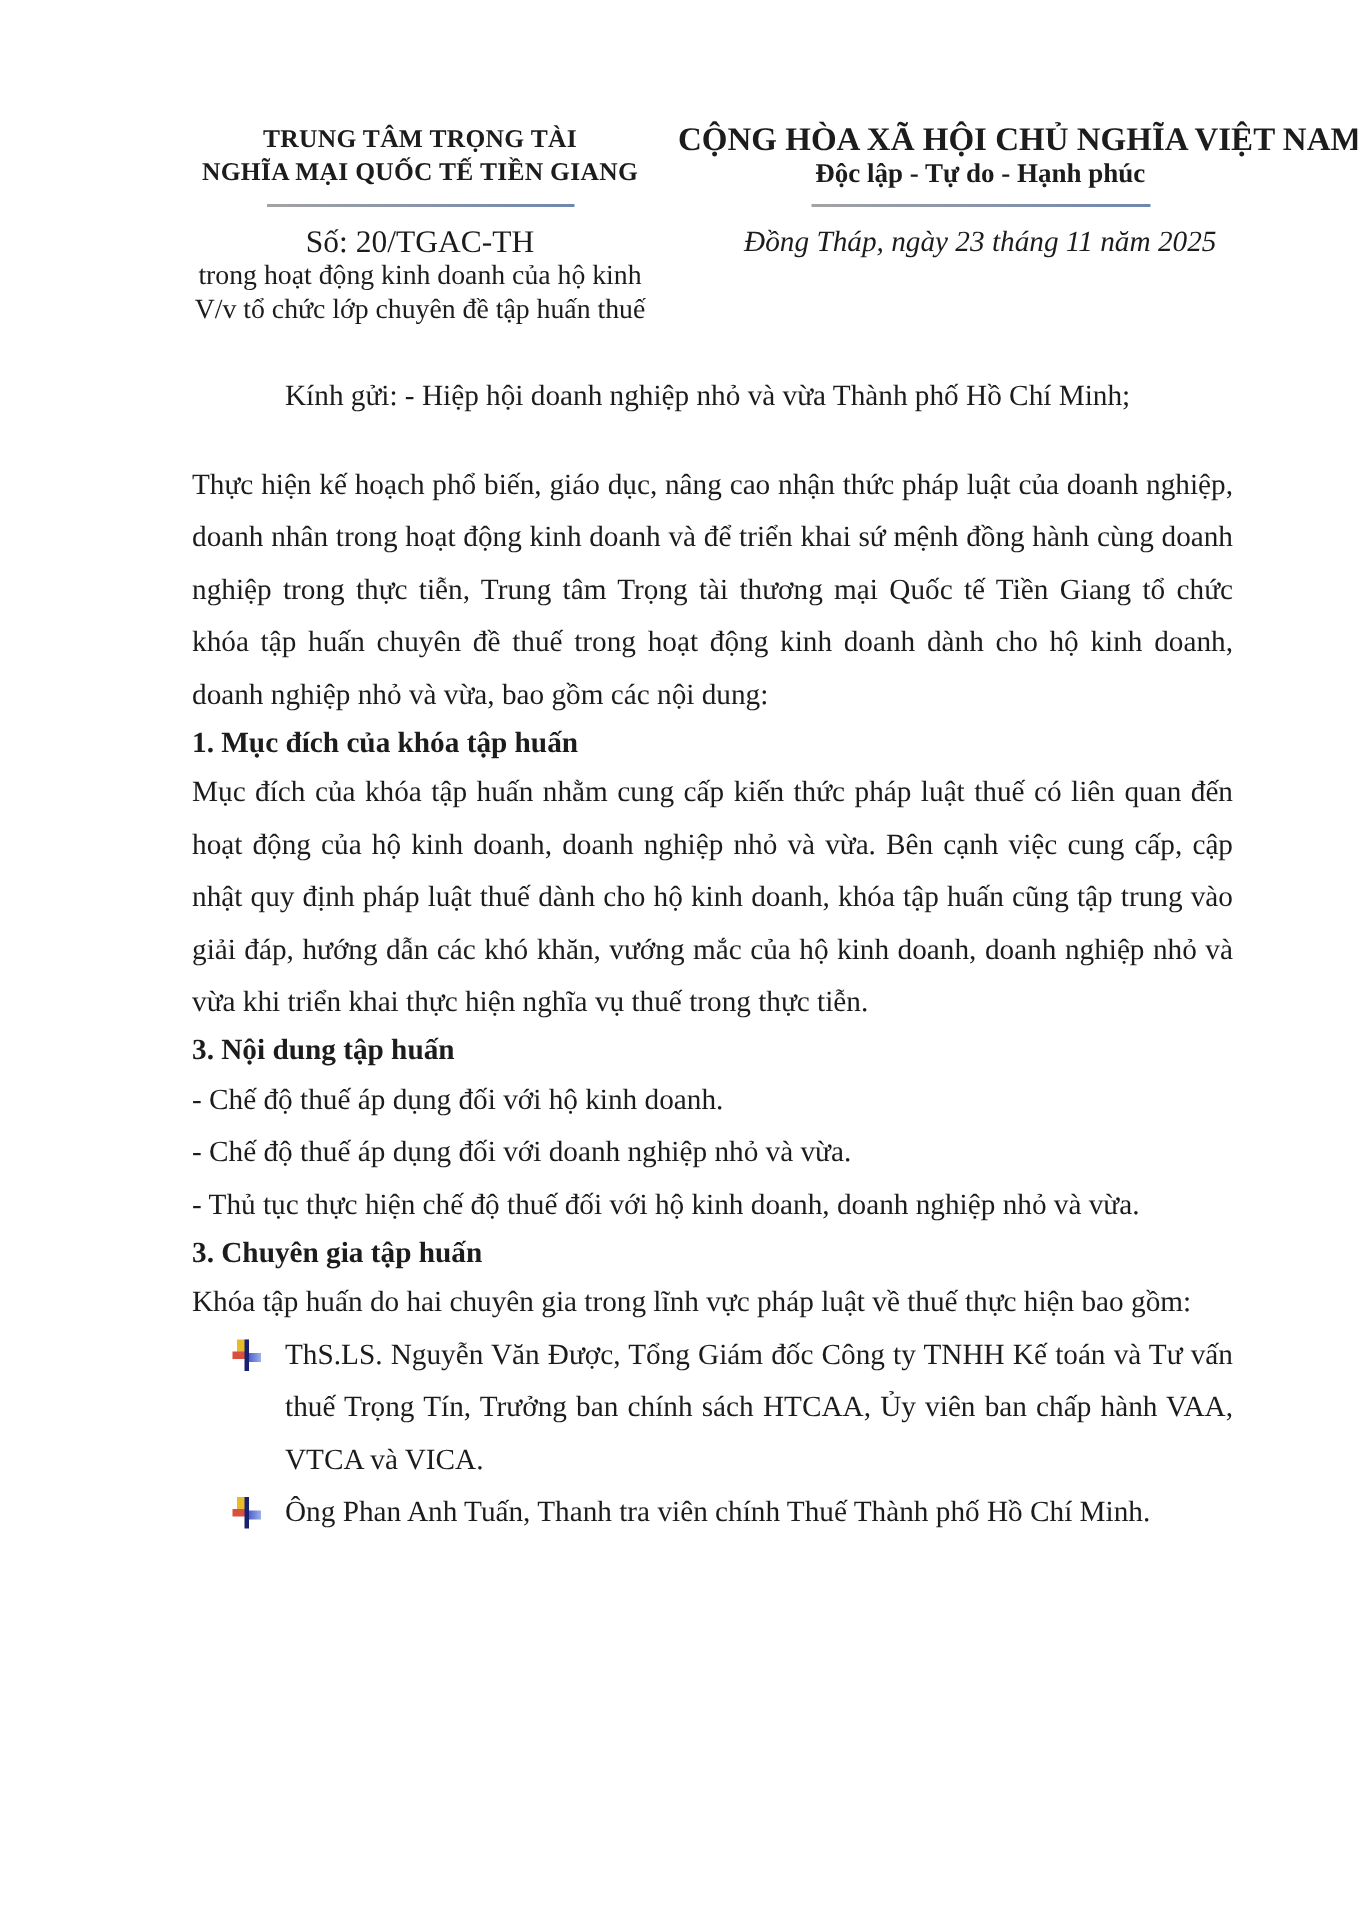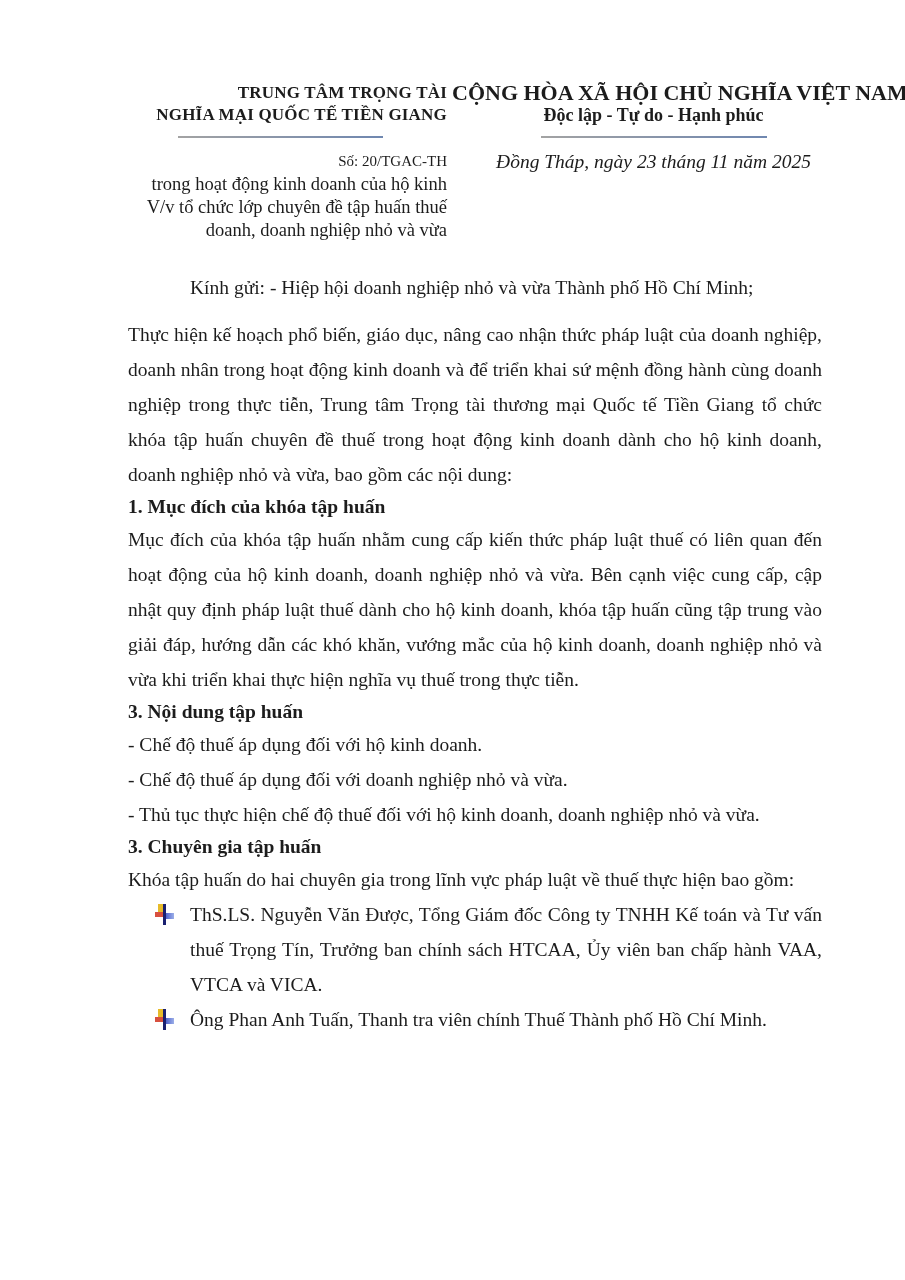--- a/index.html
+++ b/index.html
@@ -20,21 +20,21 @@
     padding-top: 82px;
   }
   
   .header {
     display: flex;
     justify-content: space-between;
     margin-left: 113px;
     margin-right: 50px;
   }
   .header-col { text-align: center; }
-  .header-col.left  { width: 334px; text-align: right; }
+  .header-col.left  { width: 334px; }
   .header-col.right { width: 403px; }
   .org-line {
     font-weight: 700;
     font-size: 17px;
     line-height: 22px;
     letter-spacing: 0.2px;
     white-space: nowrap;
   }
   .national-line1 {
     font-weight: 700;
@@ -50,21 +50,21 @@
   }
   .rule {
     height: 2px;
     margin: 10px auto 0 auto;
     background: linear-gradient(to right, #a3a3a3, #6f87b0);
   }
   .rule-left  { width: 205px; }
   .rule-right { width: 226px; }
   .doc-number {
     margin-top: 12px;
-    font-size: 15px;
+    font-size: 21px;
     line-height: 23px;
   }
   .subject-line {
     font-size: 18.5px;
     line-height: 23px;
     white-space: nowrap;
   }
   .place-date {
     margin-top: 12px;
     font-style: italic;
@@ -79,21 +79,21 @@
     font-size: 19.5px;
     line-height: 35px;
   }
   .recipient { white-space: nowrap; }
   .recipient.r1 { margin-top: 28px; padding-left: 62px; }
   .recipient.r2 { margin-top: 8px;  padding-left: 142px; }
   .para {
     margin: 0;
     text-align: justify;
   }
-  .para.intro { margin-top: 12px; font-family: Liberation Serif, serif; }
+  .para.intro { margin-top: 24px; font-family: Liberation Serif, serif; }
   .sec-heading {
     font-weight: 700;
     line-height: 30px;
   }
   .list-item { text-align: justify; }
   .bullet-row {
     display: flex;
     align-items: flex-start;
   }
   .bullet-icon {
@@ -121,21 +121,20 @@
 <div class="page">
 
   <div class="header">
     <div class="header-col left">
       <div class="org-line">TRUNG TÂM TRỌNG TÀI</div>
       <div class="org-line">NGHĨA MẠI QUỐC TẾ TIỀN GIANG</div>
       <div class="rule rule-left"></div>
       <div class="doc-number">Số: 20/TGAC-TH</div>
       <div class="subject-line">trong hoạt động kinh doanh của hộ kinh</div>
       <div class="subject-line">V/v tổ chức lớp chuyên đề tập huấn thuế</div>
-      <div class="subject-line">doanh, doanh nghiệp nhỏ và vừa</div>
     </div>
     <div class="header-col right">
       <div class="national-line1">CỘNG HÒA XÃ HỘI CHỦ NGHĨA VIỆT NAM</div>
       <div class="national-line2">Độc lập - Tự do - Hạnh phúc</div>
       <div class="rule rule-right"></div>
       <div class="place-date">Đồng Tháp, ngày 23 tháng 11 năm 2025</div>
     </div>
   </div>
 
   <div class="content">

